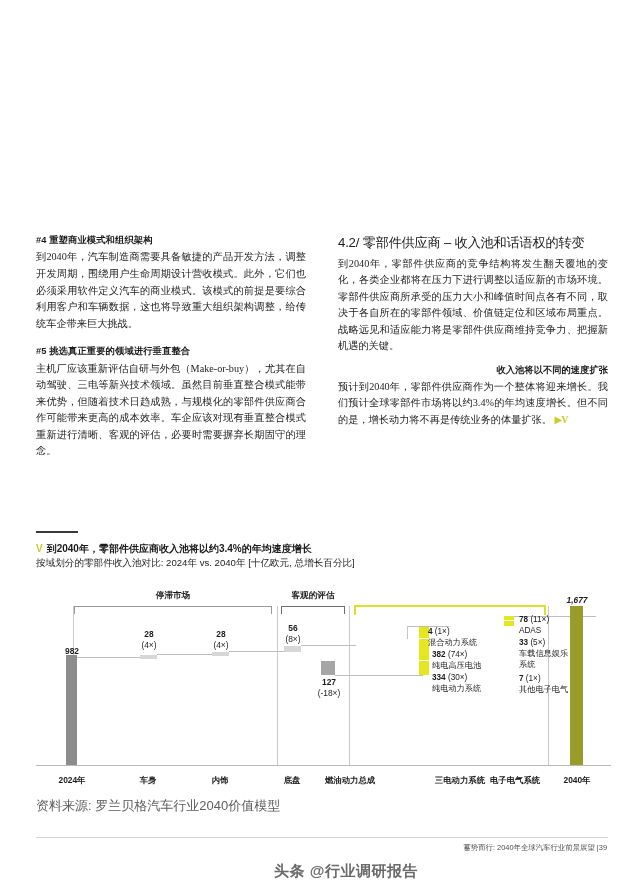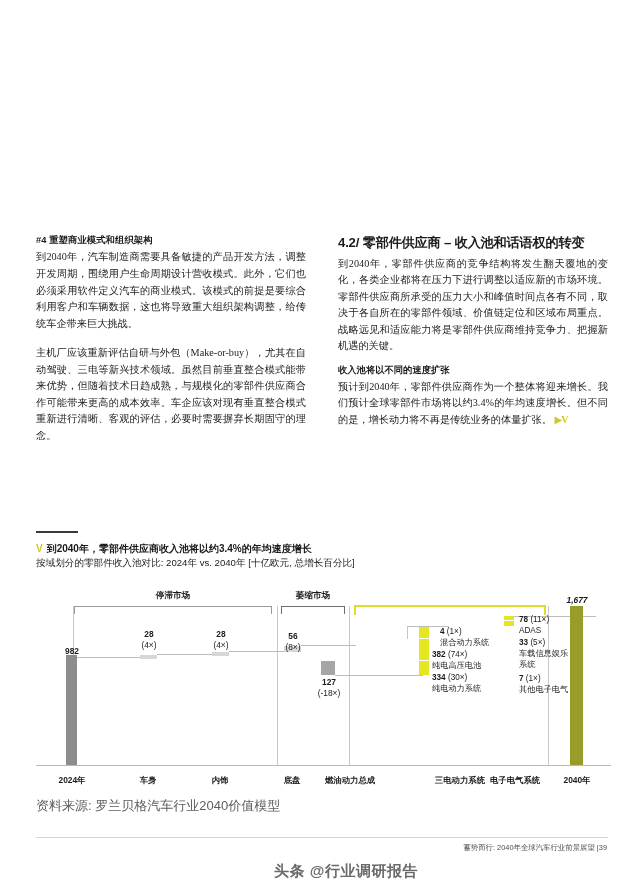--- a/index.html
+++ b/index.html
@@ -40,31 +40,32 @@
     color: #232323;
     margin: 0;
     text-align: justify;
     font-family: "Liberation Serif", "DejaVu Serif", serif;
   }
   .gap-lg { height: 13px; }
   .gap-sm { height: 9px; }
 
   .rt-title {
     font-size: 13.2px;
-    font-weight: bold;
+    font-weight: normal;
     color: #1b1b1b;
     margin: 0 0 4px 0;
     line-height: 1.35;
     letter-spacing: -0.2px;
   }
   .rt-sub {
     font-size: 9.3px;
     font-weight: bold;
     color: #1b1b1b;
     margin: 0 0 2px 0;
+    text-align: right;
   }
   .arrow-v {
     color: #c8cc2b;
     font-weight: bold;
     font-size: 10px;
     letter-spacing: -1px;
   }
 
   
   .chart-rule {
@@ -234,20 +235,21 @@
 <body>
 
 <div id="page">
 
   <div class="columns">
 
     <div class="col">
       <div class="sec-head">#4 重塑商业模式和组织架构</div>
       <p class="body-cn">到2040年，汽车制造商需要具备敏捷的产品开发方法，调整开发周期，围绕用户生命周期设计营收模式。此外，它们也必须采用软件定义汽车的商业模式。该模式的前提是要综合利用客户和车辆数据，这也将导致重大组织架构调整，给传统车企带来巨大挑战。</p>
       <div class="gap-lg"></div>
+      <div class="sec-head">#5 挑选真正重要的领域进行垂直整合</div>
       <p class="body-cn">主机厂应该重新评估自研与外包（Make-or-buy），尤其在自动驾驶、三电等新兴技术领域。虽然目前垂直整合模式能带来优势，但随着技术日趋成熟，与规模化的零部件供应商合作可能带来更高的成本效率。车企应该对现有垂直整合模式重新进行清晰、客观的评估，必要时需要摒弃长期固守的理念。</p>
     </div>
 
     <div class="col">
       <div class="rt-title">4.2/ 零部件供应商 – 收入池和话语权的转变</div>
       <p class="body-cn">到2040年，零部件供应商的竞争结构将发生翻天覆地的变化，各类企业都将在压力下进行调整以适应新的市场环境。零部件供应商所承受的压力大小和峰值时间点各有不同，取决于各自所在的零部件领域、价值链定位和区域布局重点。战略远见和适应能力将是零部件供应商维持竞争力、把握新机遇的关键。</p>
       <div class="gap-sm"></div>
       <div class="rt-sub">收入池将以不同的速度扩张</div>
       <p class="body-cn"><span>预计到2040年，零部件供应商作为一个整体将迎来增长。我们预计全球零部件市场将以约3.4%的年均速度增长。但不同的是，增长动力将不再是传统业务的体量扩张。</span> <span class="arrow-v">▶V</span></p>
     </div>
@@ -265,21 +267,21 @@
     <div class="bracket grey" style="left:38px; top:18px; width:198px;">
       <div class="cap-l"></div>
       <div class="cap-r"></div>
     </div>
     <div class="bracket-label" style="left:38px; top:2px; width:198px;">停滞市场</div>
 
     <div class="bracket dark" style="left:245px; top:18px; width:64px;">
       <div class="cap-l"></div>
       <div class="cap-r"></div>
     </div>
-    <div class="bracket-label" style="left:245px; top:2px; width:64px;">萎缩市场</div>
+    <div class="bracket-label" style="left:245px; top:2px; width:64px;">客观的评估</div>
 
     <div class="bracket yellow" style="left:318px; top:17px; width:192px;">
       <div class="cap-l"></div>
       <div class="cap-r"></div>
     </div>
 
     <div class="vsep" style="left:37px; top:18px; height:160px;"></div>
     <div class="vsep" style="left:241px; top:18px; height:160px;"></div>
     <div class="vsep" style="left:313px; top:18px; height:160px;"></div>
     <div class="vsep" style="left:512px; top:18px; height:160px;"></div>
@@ -300,40 +302,40 @@
     <div class="conn" style="left:121px; top:66px; width:62px;"></div>
 
     <div class="float lgrey" style="left:176px; top:64px; width:17px; height:4px;"></div>
     <div class="vlabel" style="left:155px; top:41px; width:60px;">
       <b>28</b><br>
       <span class="mult">(4×)</span>
     </div>
     <div class="conn" style="left:193px; top:63px; width:62px;"></div>
 
     <div class="float lgrey" style="left:248px; top:58px; width:17px; height:6px;"></div>
-    <div class="vlabel" style="left:227px; top:35px; width:60px;margin-top:8px;">
+    <div class="vlabel" style="left:227px; top:35px; width:60px;">
       <b>56</b><br>
       <span class="mult">(8×)</span>
     </div>
     <div class="conn" style="left:265px; top:57px; width:55px;"></div>
 
     <div class="float grey" style="left:285px; top:73px; width:14px; height:14px;"></div>
     <div class="vlabel" style="left:262px; top:89px; width:62px;">
       <b>127</b><br>
       <span class="mult">(-18×)</span>
     </div>
     <div class="conn" style="left:299px; top:87px; width:88px;"></div>
 
     <div class="float yellow" style="left:383px; top:39px; width:10px; height:48px;"></div>
     <div class="float" style="left:383px; top:50px; width:10px; height:1.3px; background:#ffffff;"></div>
     <div class="float" style="left:383px; top:72px; width:10px; height:1.3px; background:#ffffff;"></div>
     <div class="conn" style="left:371px; top:38px; width:42px;"></div>
     <div class="vsep" style="left:371px; top:38px; height:13px; background:#c5c5c5;"></div>
 
-    <div class="sidelabel" style="left:404px; top:39px;">
+    <div class="sidelabel" style="left:392px; top:39px;">
       <b>4</b> <span>(1×)</span><br>
       <span>混合动力系统</span>
     </div>
     <div class="sidelabel" style="left:396px; top:62px;">
       <b>382</b> <span>(74×)</span><br>
       <span>纯电高压电池</span>
     </div>
     <div class="sidelabel" style="left:396px; top:85px;">
       <b>334</b> <span>(30×)</span><br>
       <span>纯电动力系统</span>

